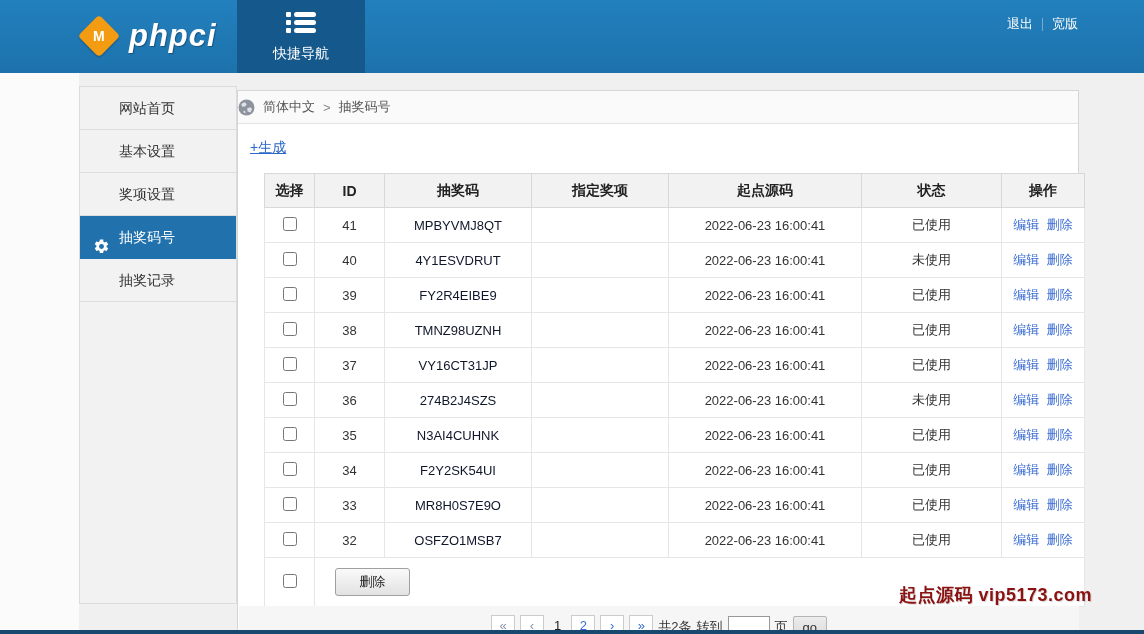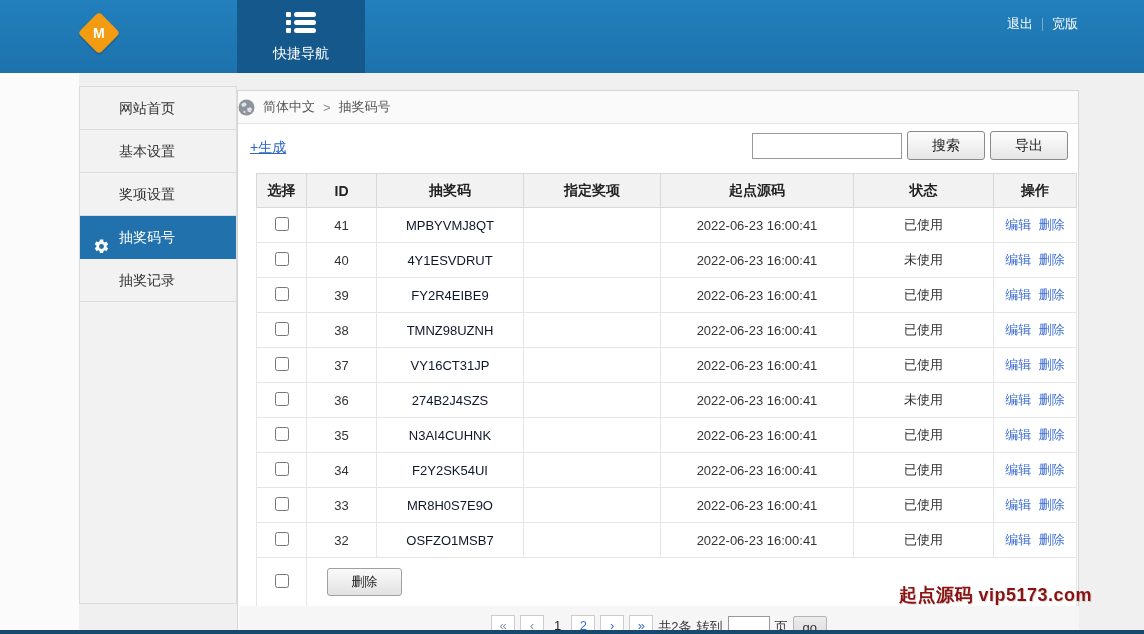--- a/index.html
+++ b/index.html
@@ -45,21 +45,21 @@
   .toolbar { position:relative; height:48px; }
   .gen-link { position:absolute; left:12px; top:15px; color:#2b66c9; font-size:14px;
               text-decoration:underline; cursor:pointer; }
   .search-group { position:absolute; right:10px; top:7px; display:flex; gap:5px; align-items:center; }
   .search-input { width:150px; height:26px; border:1px solid #999; padding:0 5px; font-size:13px; }
   .btn { width:78px; height:29px; border:1px solid #8a8a8a; border-radius:3px;
          background:linear-gradient(#fdfdfd,#e6e6e6); font-size:14px; color:#222; cursor:pointer;
          font-family:inherit; }
 
   
-  table { position:absolute; left:18px; top:82px; width:820px; border-collapse:collapse; table-layout:fixed; }
+  table { position:absolute; left:26px; top:82px; width:820px; border-collapse:collapse; table-layout:fixed; }
   th { height:34px; background:#f2f2f2; border:1px solid #d8d8d8; font-size:14px; color:#222; font-weight:bold; }
   td { height:35px; border:1px solid #e6e6e6; text-align:center; font-size:13px; color:#333; background:#fff; }
   td a { text-decoration:none; cursor:pointer; }
   .code-link { color:#0f172a; }
   .op-link { color:#3a6cd3; margin:0 2px; }
   input[type=checkbox] { width:14px; height:14px; cursor:pointer; }
   tfoot td { height:49px; }
   tfoot .foot-actions { text-align:left; padding-left:20px; }
   .del-btn { width:75px; height:28px; border:1px solid #a0a0a0; border-radius:3px;
              background:linear-gradient(#fafafa,#e2e2e2); font-size:13px; cursor:pointer;
@@ -88,20 +88,21 @@
 </head>
 <body>
 
 <div class="screen">
 
   <div class="topbar">
     <div class="logo">
       <span class="diamond">
         <span>M</span>
       </span>
+      <span class="logo-text">phpci</span>
     </div>
     <div class="quicknav">
       <span>
         <svg width="32" height="24" viewBox="0 0 32 24">
           <g fill="#ffffff">
             <rect x="1" y="1" width="5" height="5" rx="1"></rect>
               <rect x="9" y="1" width="22" height="5" rx="2.5"></rect>
             <rect x="1" y="9" width="5" height="5" rx="1"></rect>
               <rect x="9" y="9" width="22" height="5" rx="2.5"></rect>
             <rect x="1" y="17" width="5" height="5" rx="1"></rect>
@@ -151,25 +152,20 @@
           <path d="M3 5.5c.5-1.8 2.5-2.8 4-2l1.2 1.4-1.4 2.2-2.6.3Z M8.6 8.8l3.2-1.1 1.5 1.9-1.6 3.1-2.7-.9Z M5 11l1.8.4.3 1.9-1.7-.4Z" fill="#dfe2e6"></path>
         </svg>
       </span>
       <span>简体中文</span>
       <span class="bsep">&gt;</span>
       <span>抽奖码号</span>
     </div>
 
     <div class="toolbar">
       <a class="gen-link">+生成</a>
-      <div class="search-group">
-        <input class="search-input" type="text" value="" style="">
-        <button class="btn">搜索</button>
-        <button class="btn">导出</button>
-      </div>
     </div>
 
     <table>
       <colgroup>
         <col style="width:50px">
           <col style="width:70px">
           <col style="width:147px">
         <col style="width:137px">
           <col style="width:193px">
           <col style="width:140px">

